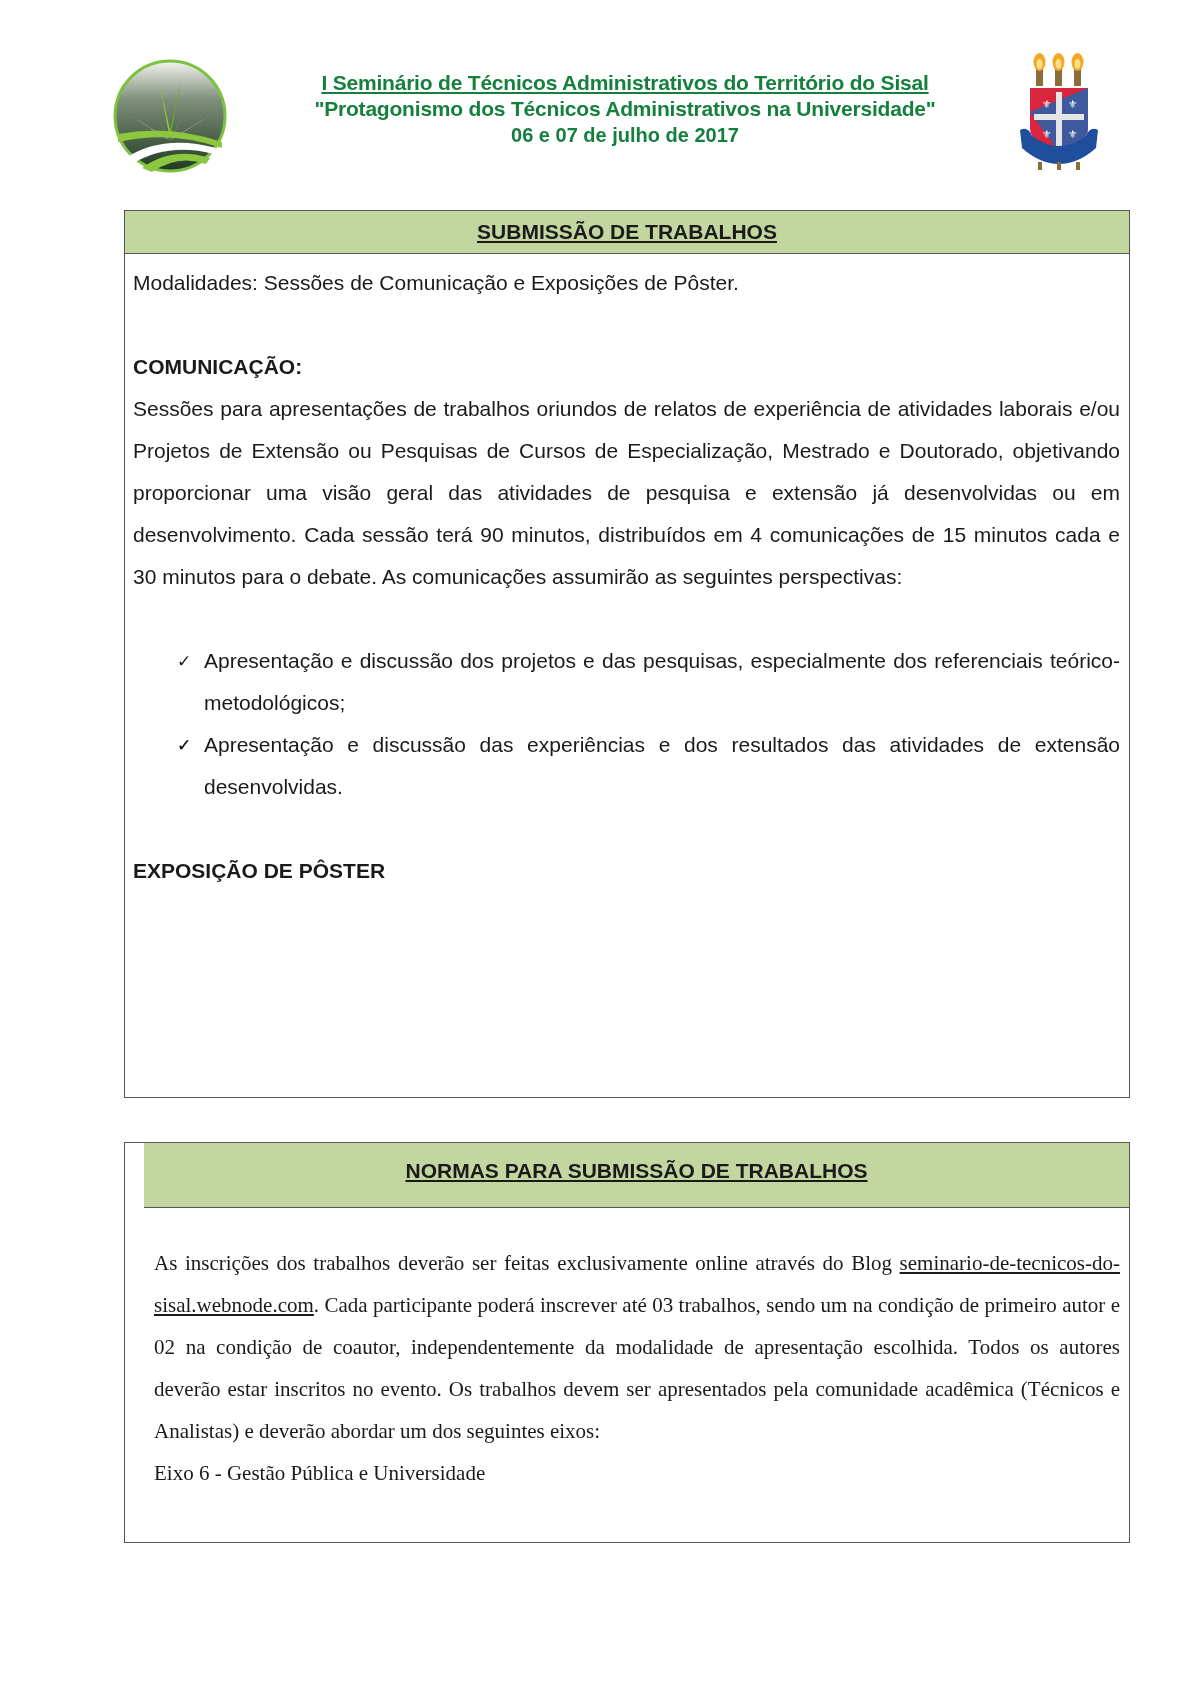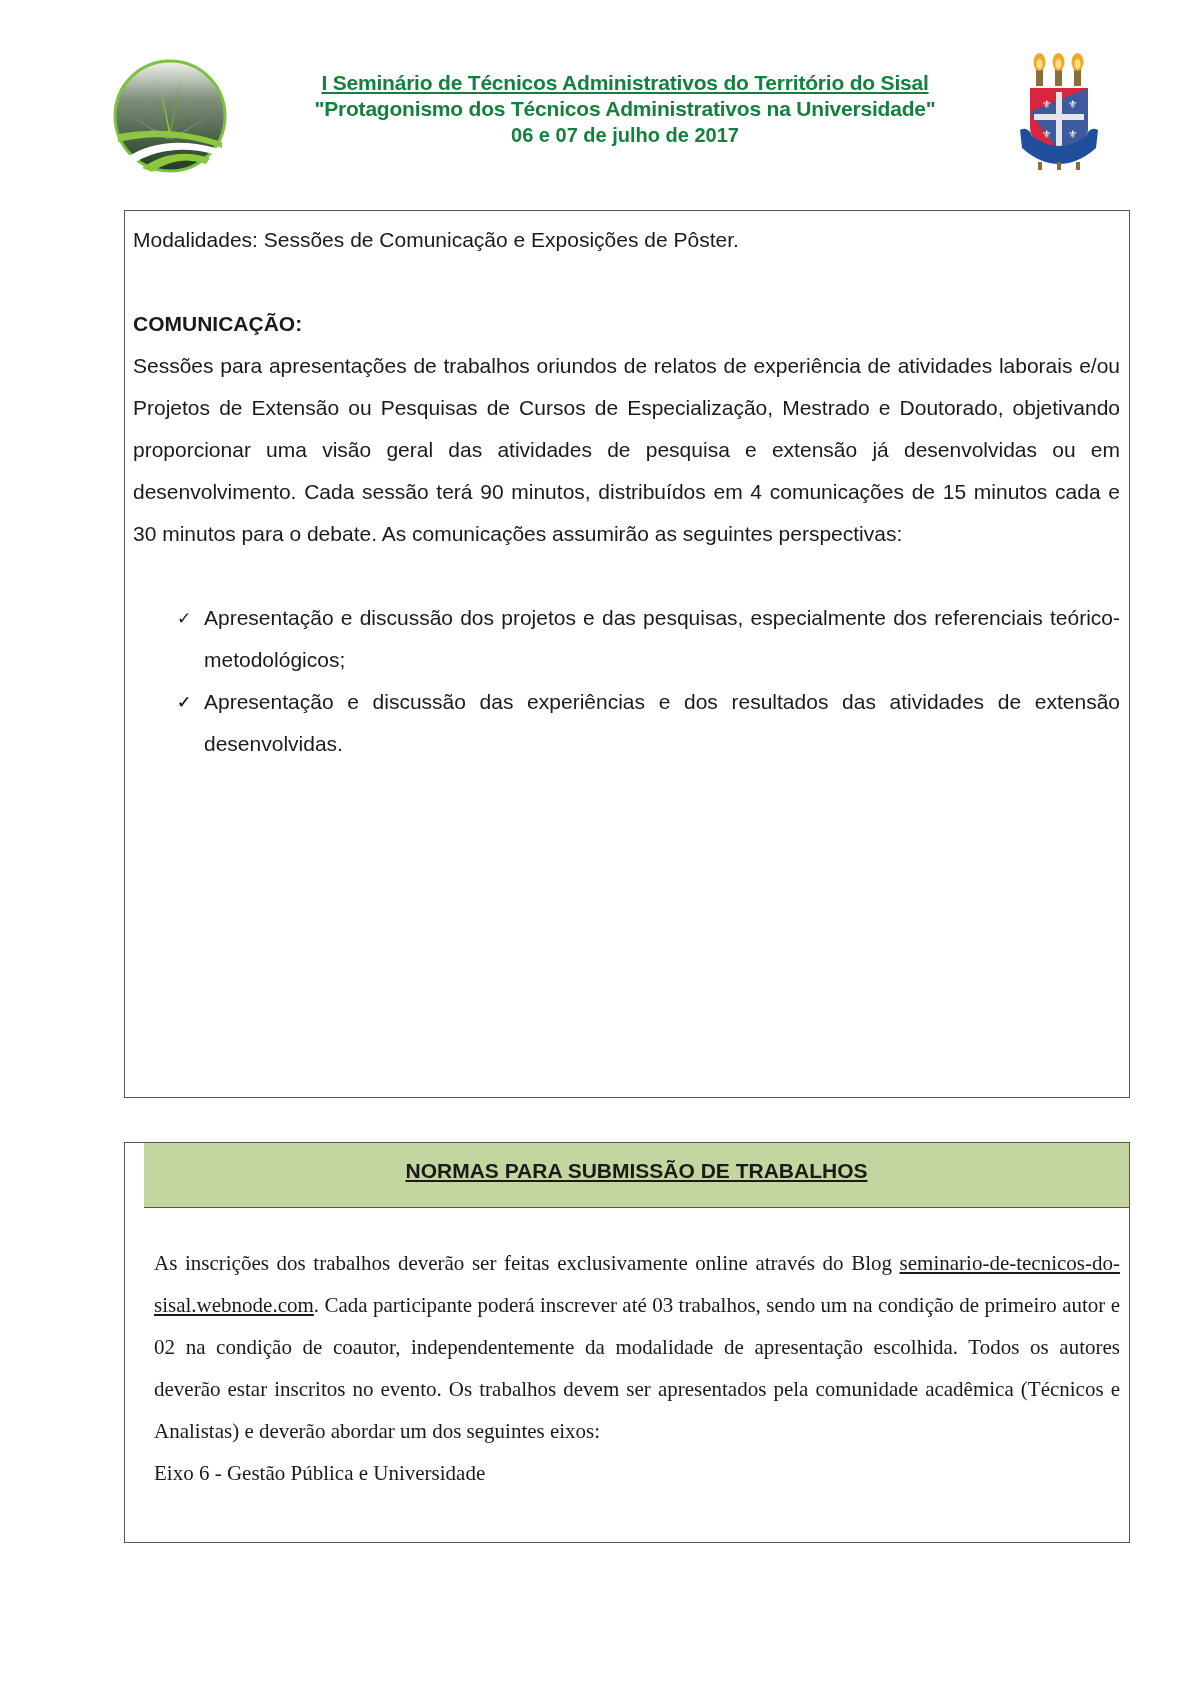--- a/index.html
+++ b/index.html
@@ -86,40 +86,44 @@
     <text x="24" y="86" font-size="11" fill="#fff" font-family="DejaVu Sans, sans-serif">⚜</text>
     <text x="50" y="86" font-size="11" fill="#fff" font-family="DejaVu Sans, sans-serif">⚜</text>
     <path d="M2 78 Q10 74 14 84 Q41 104 68 84 Q72 74 80 78 L78 96 Q60 112 41 112 Q22 112 4 96 Z" fill="#1f4e9c"></path>
     <rect x="20" y="110" width="4" height="8" fill="#8a6d3b"></rect>
     <rect x="39" y="110" width="4" height="8" fill="#8a6d3b"></rect>
     <rect x="58" y="110" width="4" height="8" fill="#8a6d3b"></rect>
   </svg>
 </div>
 
 <div class="box box1">
+  <div class="box-head">
+    <span>SUBMISSÃO DE TRABALHOS</span>
+  </div>
   <div class="box-body">
     <div>Modalidades: Sessões de Comunicação e Exposições de Pôster.</div>
     <div class="blank"></div>
     <div class="subhead">COMUNICAÇÃO:</div>
     <div class="just">Sessões para apresentações de trabalhos oriundos de relatos de experiência de atividades laborais e/ou Projetos de Extensão ou Pesquisas de Cursos de Especialização, Mestrado e Doutorado, objetivando proporcionar uma visão geral das atividades de pesquisa e extensão já desenvolvidas ou em desenvolvimento. Cada sessão terá 90 minutos, distribuídos em 4 comunicações de 15 minutos cada e 30 minutos para o debate. As comunicações assumirão as seguintes perspectivas:</div>
     <div class="blank"></div>
     <ul class="checks">
       <li>
         <span class="check">✓</span>
         <span>Apresentação e discussão dos projetos e das pesquisas, especialmente dos referenciais teórico-metodológicos;</span>
       </li>
       <li>
         <span class="check">✓</span>
       </li>
       <li>
         <span class="check">✓</span>
         <span>Apresentação e discussão das experiências e dos resultados das atividades de extensão desenvolvidas.</span>
       </li>
     </ul>
     <div class="blank"></div>
+    <div class="subhead">EXPOSIÇÃO DE PÔSTER</div>
   </div>
 </div>
 
 <div class="box box2">
   <div class="box-head">
     <span>NORMAS PARA SUBMISSÃO DE TRABALHOS</span>
   </div>
   <div class="box-body">
     <div class="just"><span>As inscrições dos trabalhos deverão ser feitas exclusivamente online através do Blog </span><a class="link">seminario-de-tecnicos-do-sisal.webnode.com</a><span>. Cada participante poderá inscrever até 03 trabalhos, sendo um na condição de primeiro autor e 02 na condição de coautor, independentemente da modalidade de apresentação escolhida. Todos os autores deverão estar inscritos no evento. Os trabalhos devem ser apresentados pela comunidade acadêmica (Técnicos e Analistas) e deverão abordar um dos seguintes eixos:</span></div>
     <div>Eixo 6 - Gestão Pública e Universidade</div>

